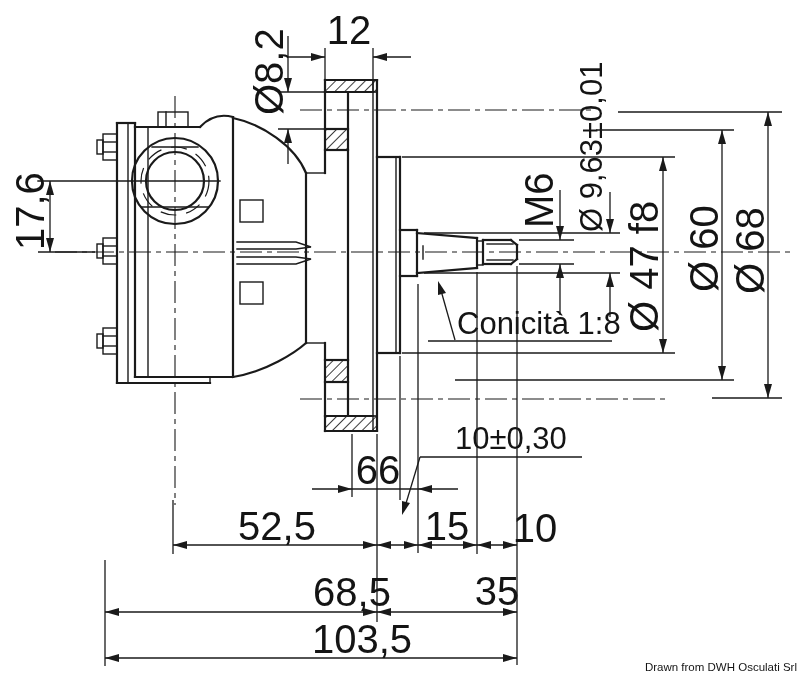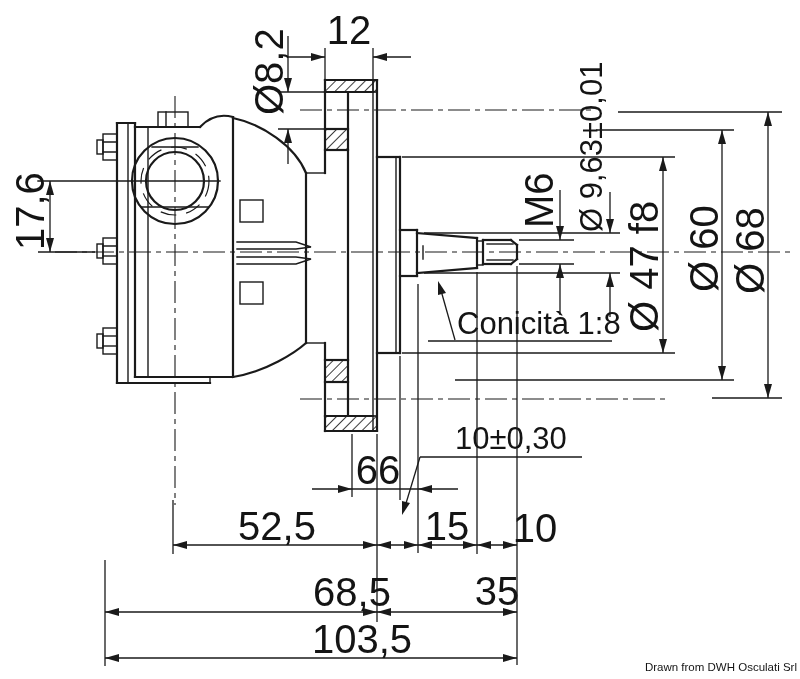--- a/index.html
+++ b/index.html
@@ -1,17 +1,17 @@
 <!DOCTYPE html>
 <html><head>
 <meta charset="utf-8">
 <style>
   html,body{margin:0;padding:0;background:#ffffff;}
   .stage{position:relative;width:800px;height:679px;background:#fff;overflow:hidden;
-         font-family:"Liberation Sans", sans-serif;border-radius:16px;}
+         font-family:"Liberation Sans", sans-serif;}
   svg{display:block}
   text{fill:#141414;font-family:"Liberation Sans", sans-serif;}
   .dim{font-size:40px;}
   .dim-sm{font-size:31px;}
   .attr{font-size:11.5px;}
   .edge{stroke:#1a1a1a;stroke-width:2.2;fill:none;stroke-linecap:square;}
   .edge-thin{stroke:#1a1a1a;stroke-width:1.4;fill:none;stroke-linecap:square;}
   .dimline{stroke:#1a1a1a;stroke-width:1.3;fill:none;stroke-linecap:butt;}
   .chain{stroke:#1a1a1a;stroke-width:1.1;fill:none;stroke-dasharray:22 5 5 5;}
   .dash{stroke:#1a1a1a;stroke-width:1.2;fill:none;stroke-dasharray:16 10;}

